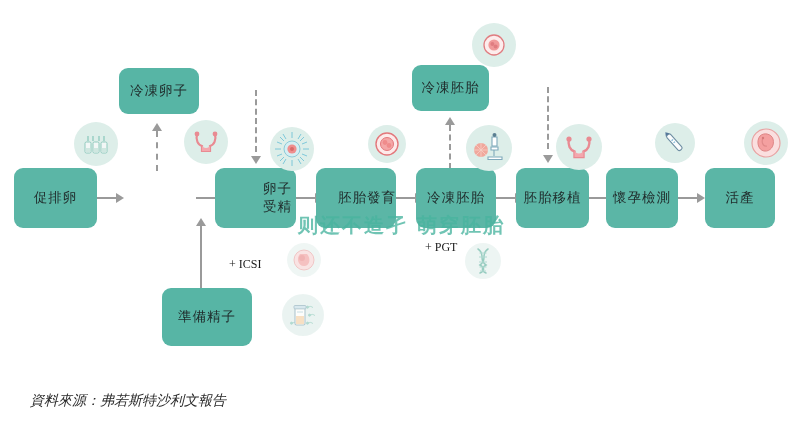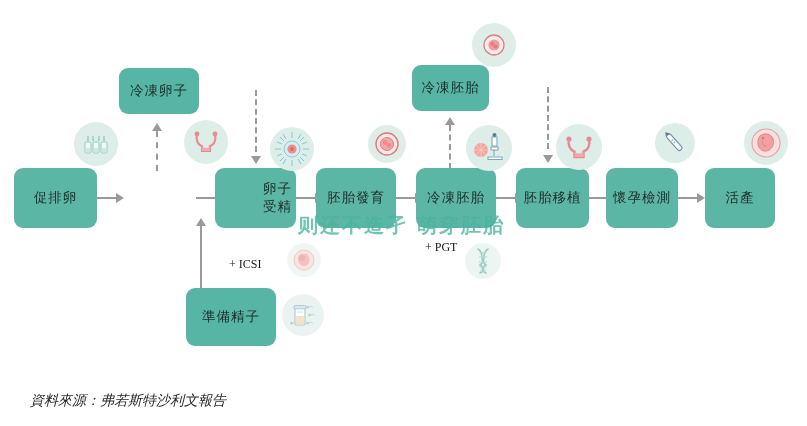--- a/index.html
+++ b/index.html
@@ -185,21 +185,21 @@
 
   <div class="box" style="left:14px;top:168px;width:83px;height:60px;">
     <span>促排卵</span>
   </div>
 
 
   <div class="box" style="left:215px;top:168px;width:81px;height:60px;padding-left:48px;">
     <span>卵子受精</span>
   </div>
 
-  <div class="box" style="left:316px;top:168px;width:80px;height:60px;">
+  <div class="box" style="left:316px;top:168px;width:80px;height:60px;justify-content:flex-end;">
     <span>胚胎發育</span>
   </div>
 
   <div class="box" style="left:416px;top:168px;width:80px;height:60px;">
     <span>冷凍胚胎</span>
   </div>
 
   <div class="box" style="left:516px;top:168px;width:73px;height:60px;">
     <span>胚胎移植</span>
   </div>
@@ -213,21 +213,21 @@
   </div>
 
   <div class="box alt" style="left:119px;top:68px;width:80px;height:46px;">
     <span>冷凍卵子</span>
   </div>
 
   <div class="box alt" style="left:412px;top:65px;width:77px;height:46px;">
     <span>冷凍胚胎</span>
   </div>
 
-  <div class="box alt" style="left:162px;top:288px;width:90px;height:58px;margin-left:24px;">
+  <div class="box alt" style="left:162px;top:288px;width:90px;height:58px;">
     <span>準備精子</span>
   </div>
 
   <div class="sublabel" style="left:229px;top:233px;margin-top:24px;">+ ICSI</div>
   <div class="sublabel" style="left:425px;top:240px;">+ PGT</div>
 
   <div class="watermark" style="left:298px;top:212px;">则还不造孑  萌穿胚胎</div>
 
   <div class="icon" style="left:74px;top:122px;width:44px;height:44px;">
     <svg width="34" height="34" viewBox="0 0 34 34">

